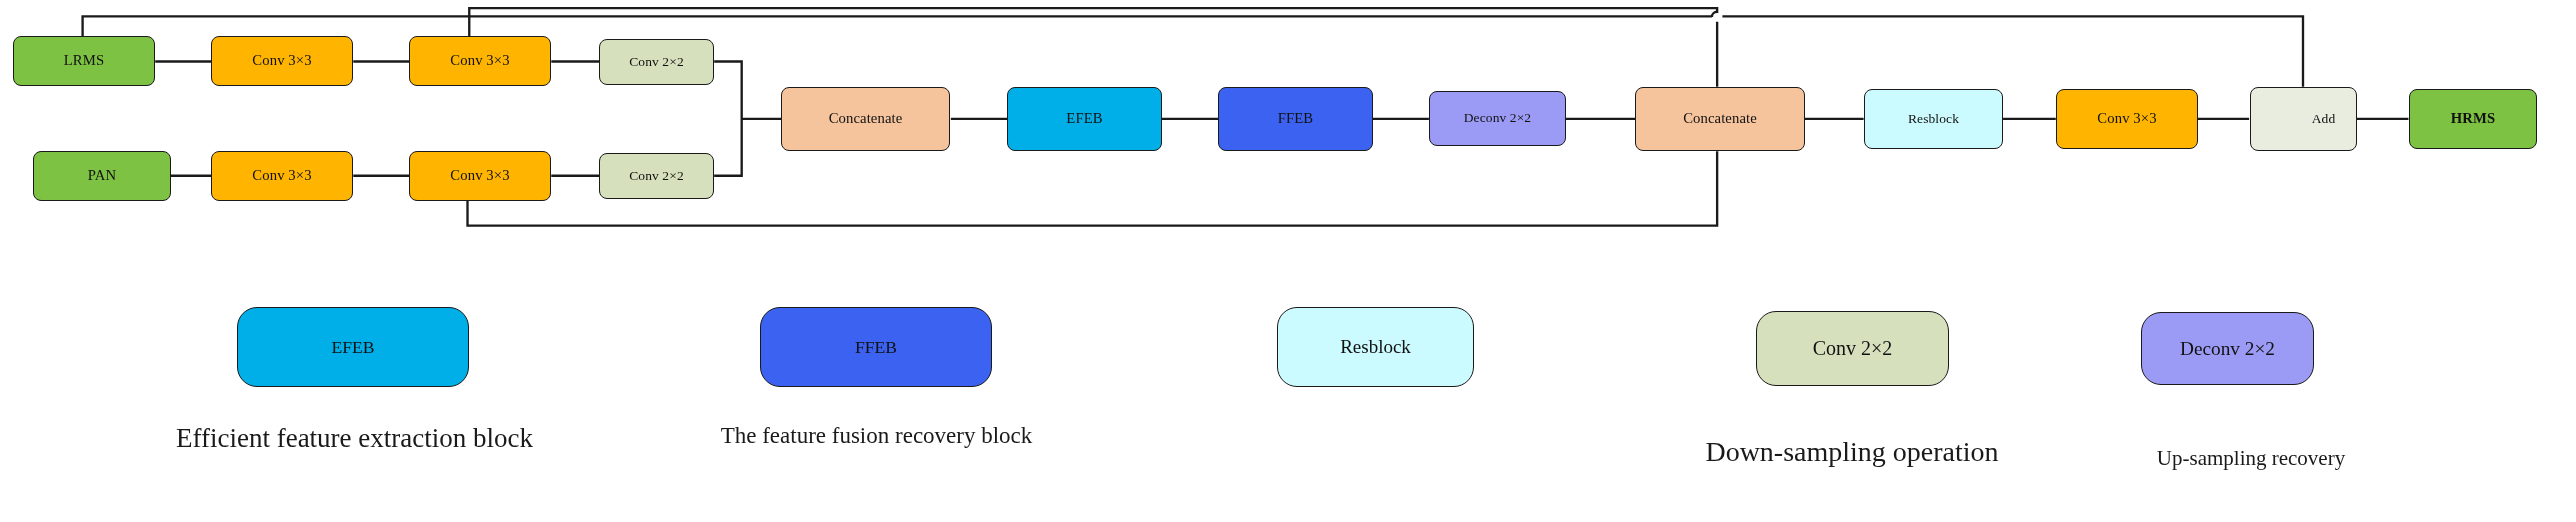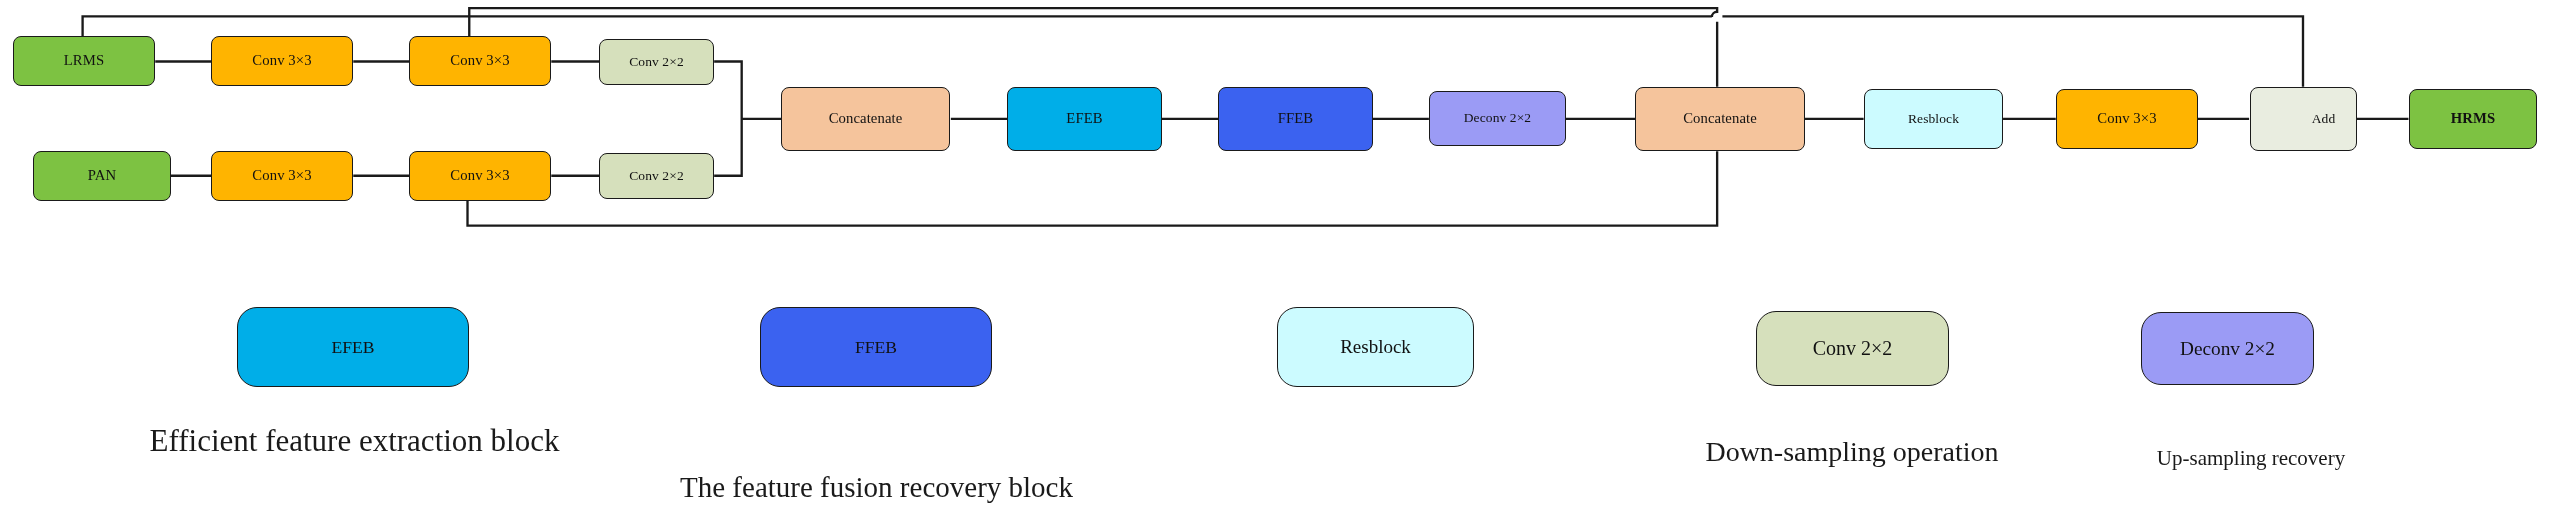--- a/index.html
+++ b/index.html
@@ -154,28 +154,28 @@
     <span>Add</span>
   </div>
 
   <div class="node small" style="left:2409px;top:89px;width:128px;height:60px;background:#7DC242;font-weight:bold;">
     <span>HRMS</span>
   </div>
 
   <div class="legend-box" style="left:237px;top:307px;width:232px;height:80px;background:#00AEE8;font-size:17.6px;">
     <span>EFEB</span>
   </div>
-  <div class="legend-cap" style="left:123px;top:421px;width:463px;font-size:31px;">
+  <div class="legend-cap" style="left:123px;top:421px;width:463px;font-size:27px;">
     <span>Efficient feature extraction block</span>
   </div>
 
   <div class="legend-box" style="left:760px;top:307px;width:232px;height:80px;background:#3B62F0;font-size:17.6px;">
     <span>FFEB</span>
   </div>
-  <div class="legend-cap" style="left:645px;top:421px;width:463px;font-size:29px;margin-top:48px;">
+  <div class="legend-cap" style="left:645px;top:421px;width:463px;font-size:23px;">
     <span>The  feature fusion recovery block</span>
   </div>
 
   <div class="legend-box" style="left:1277px;top:307px;width:197px;height:80px;background:#CCFBFF;font-size:19px;">
     <span>Resblock</span>
   </div>
 
   <div class="legend-box" style="left:1756px;top:311px;width:193px;height:75px;background:#D6E0BC;font-size:20px;">
     <span>Conv 2×2</span>
   </div>

